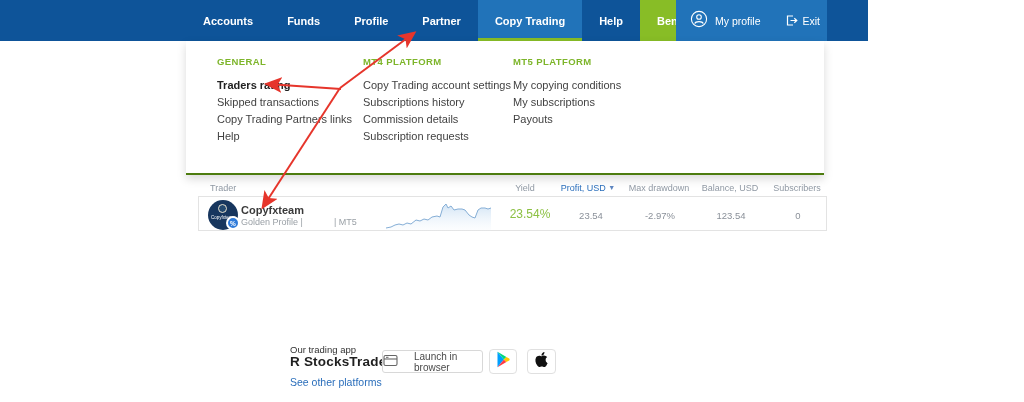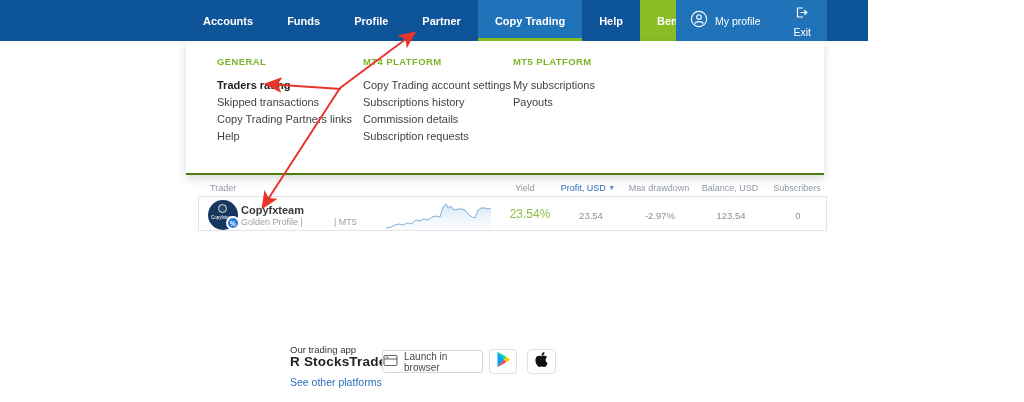--- a/index.html
+++ b/index.html
@@ -8,21 +8,21 @@
 
   
   .topnav { position:absolute; left:0; top:0; width:1024px; height:41px; background:#0e5499; }
   .nav-items { position:absolute; left:186px; top:0; height:41px; display:flex; align-items:stretch; }
   .nav-item { display:flex; align-items:center; padding:0 17px; color:#fff; font-size:11px; font-weight:bold; cursor:pointer; }
   .nav-item.active { background:#2173b9; border-bottom:3px solid #88bd26; padding-top:3px; }
   .nav-item.highlight { background:#88bd26; }
   .profile-block { position:absolute; left:676px; top:0; width:151px; height:41px; background:#2173b9; display:flex; align-items:center; }
   .profile-left { display:flex; align-items:center; gap:7px; padding-left:14px; flex:1; cursor:pointer; }
   .profile-label { color:#fff; font-size:10.5px; }
-  .exit-block { display:flex; align-items:center; gap:4px; padding-right:16px; cursor:pointer;flex-direction:column; }
+  .exit-block { display:flex; align-items:center; gap:4px; padding-right:7px; cursor:pointer; }
   .exit-label { color:#fff; font-size:10.5px; }
 
   
   .dropdown { position:absolute; left:186px; top:41px; width:638px; height:134px; background:#fff;
               box-shadow:0 4px 9px rgba(0,0,0,0.15); border-bottom:2px solid #4d7c0f; display:flex; padding:15px 0 0 31px; }
   .menu-col { width:146px; }
   .menu-col.c2 { width:150px; }
   .menu-col.c3 { width:150px; }
   .menu-header { font-size:9.5px; font-weight:bold; letter-spacing:.4px; color:#7db52a; line-height:12px; margin-bottom:9px; }
   .menu-item { font-size:11px; color:#424242; line-height:17px; cursor:pointer; white-space:nowrap; }
@@ -45,21 +45,21 @@
   .sub1 { left:42px; } .sub2 { left:135px; }
   .sparkline { position:absolute; left:187px; top:2px; }
   .cell-val { position:absolute; top:13px; font-size:9.5px; color:#8a9099; white-space:nowrap; }
   .yield-val { top:10px; font-size:12px; color:#8cc043; }
 
   
   .app-kicker { position:absolute; left:290px; top:344px; font-size:9.5px; color:#333; }
   .app-name { position:absolute; left:290px; top:354px; font-size:13.5px; font-weight:bold; color:#1f1f1f; letter-spacing:.2px; }
   .app-link { position:absolute; left:290px; top:376px; font-size:10.5px; color:#2a6ebb; cursor:pointer; }
   .launch-btn { position:absolute; left:382px; top:350px; width:101px; height:23px; background:#fff; border:1px solid #d8d8d8;
-                border-radius:3px; display:flex; align-items:center; justify-content:flex-start; gap:6px; cursor:pointer; }
+                border-radius:3px; display:flex; align-items:center; justify-content:flex-start; gap:16px; cursor:pointer; }
   .launch-label { font-size:10px; color:#4a4a4a; }
   .store-btn { position:absolute; top:349px; height:25px; background:#fff; border:1px solid #e0e0e0; border-radius:4px;
                display:flex; align-items:center; justify-content:center; cursor:pointer; }
   .play-btn { left:489px; width:28px; }
   .apple-btn { left:527px; width:29px; }
   .corner-smudge { position:absolute; left:984px; top:396px; width:36px; height:8px; border-radius:4px; background:#ededed; }
 
   
   .arrows { position:absolute; left:0; top:0; width:1024px; height:402px; pointer-events:none; z-index:60; }
 </style>
@@ -111,20 +111,21 @@
     </div>
     <div class="menu-col c2">
       <div class="menu-header">MT4 PLATFORM</div>
       <div class="menu-item">Copy Trading account settings</div>
       <div class="menu-item">Subscriptions history</div>
       <div class="menu-item">Commission details</div>
       <div class="menu-item">Subscription requests</div>
     </div>
     <div class="menu-col c3">
       <div class="menu-header">MT5 PLATFORM</div>
+      <div class="menu-item">My copying conditions</div>
       <div class="menu-item">My subscriptions</div>
       <div class="menu-item">Payouts</div>
     </div>
   </div>
 
   <div class="tbl-header" style="left:210px">Trader</div>
   <div class="tbl-header centered" style="left:525px">Yield</div>
   <div class="tbl-header centered th-profit" style="left:588px"><span>Profit, USD</span> <span class="sort-ico">▼</span></div>
   <div class="tbl-header centered" style="left:659px">Max drawdown</div>
   <div class="tbl-header centered" style="left:730px">Balance, USD</div>

